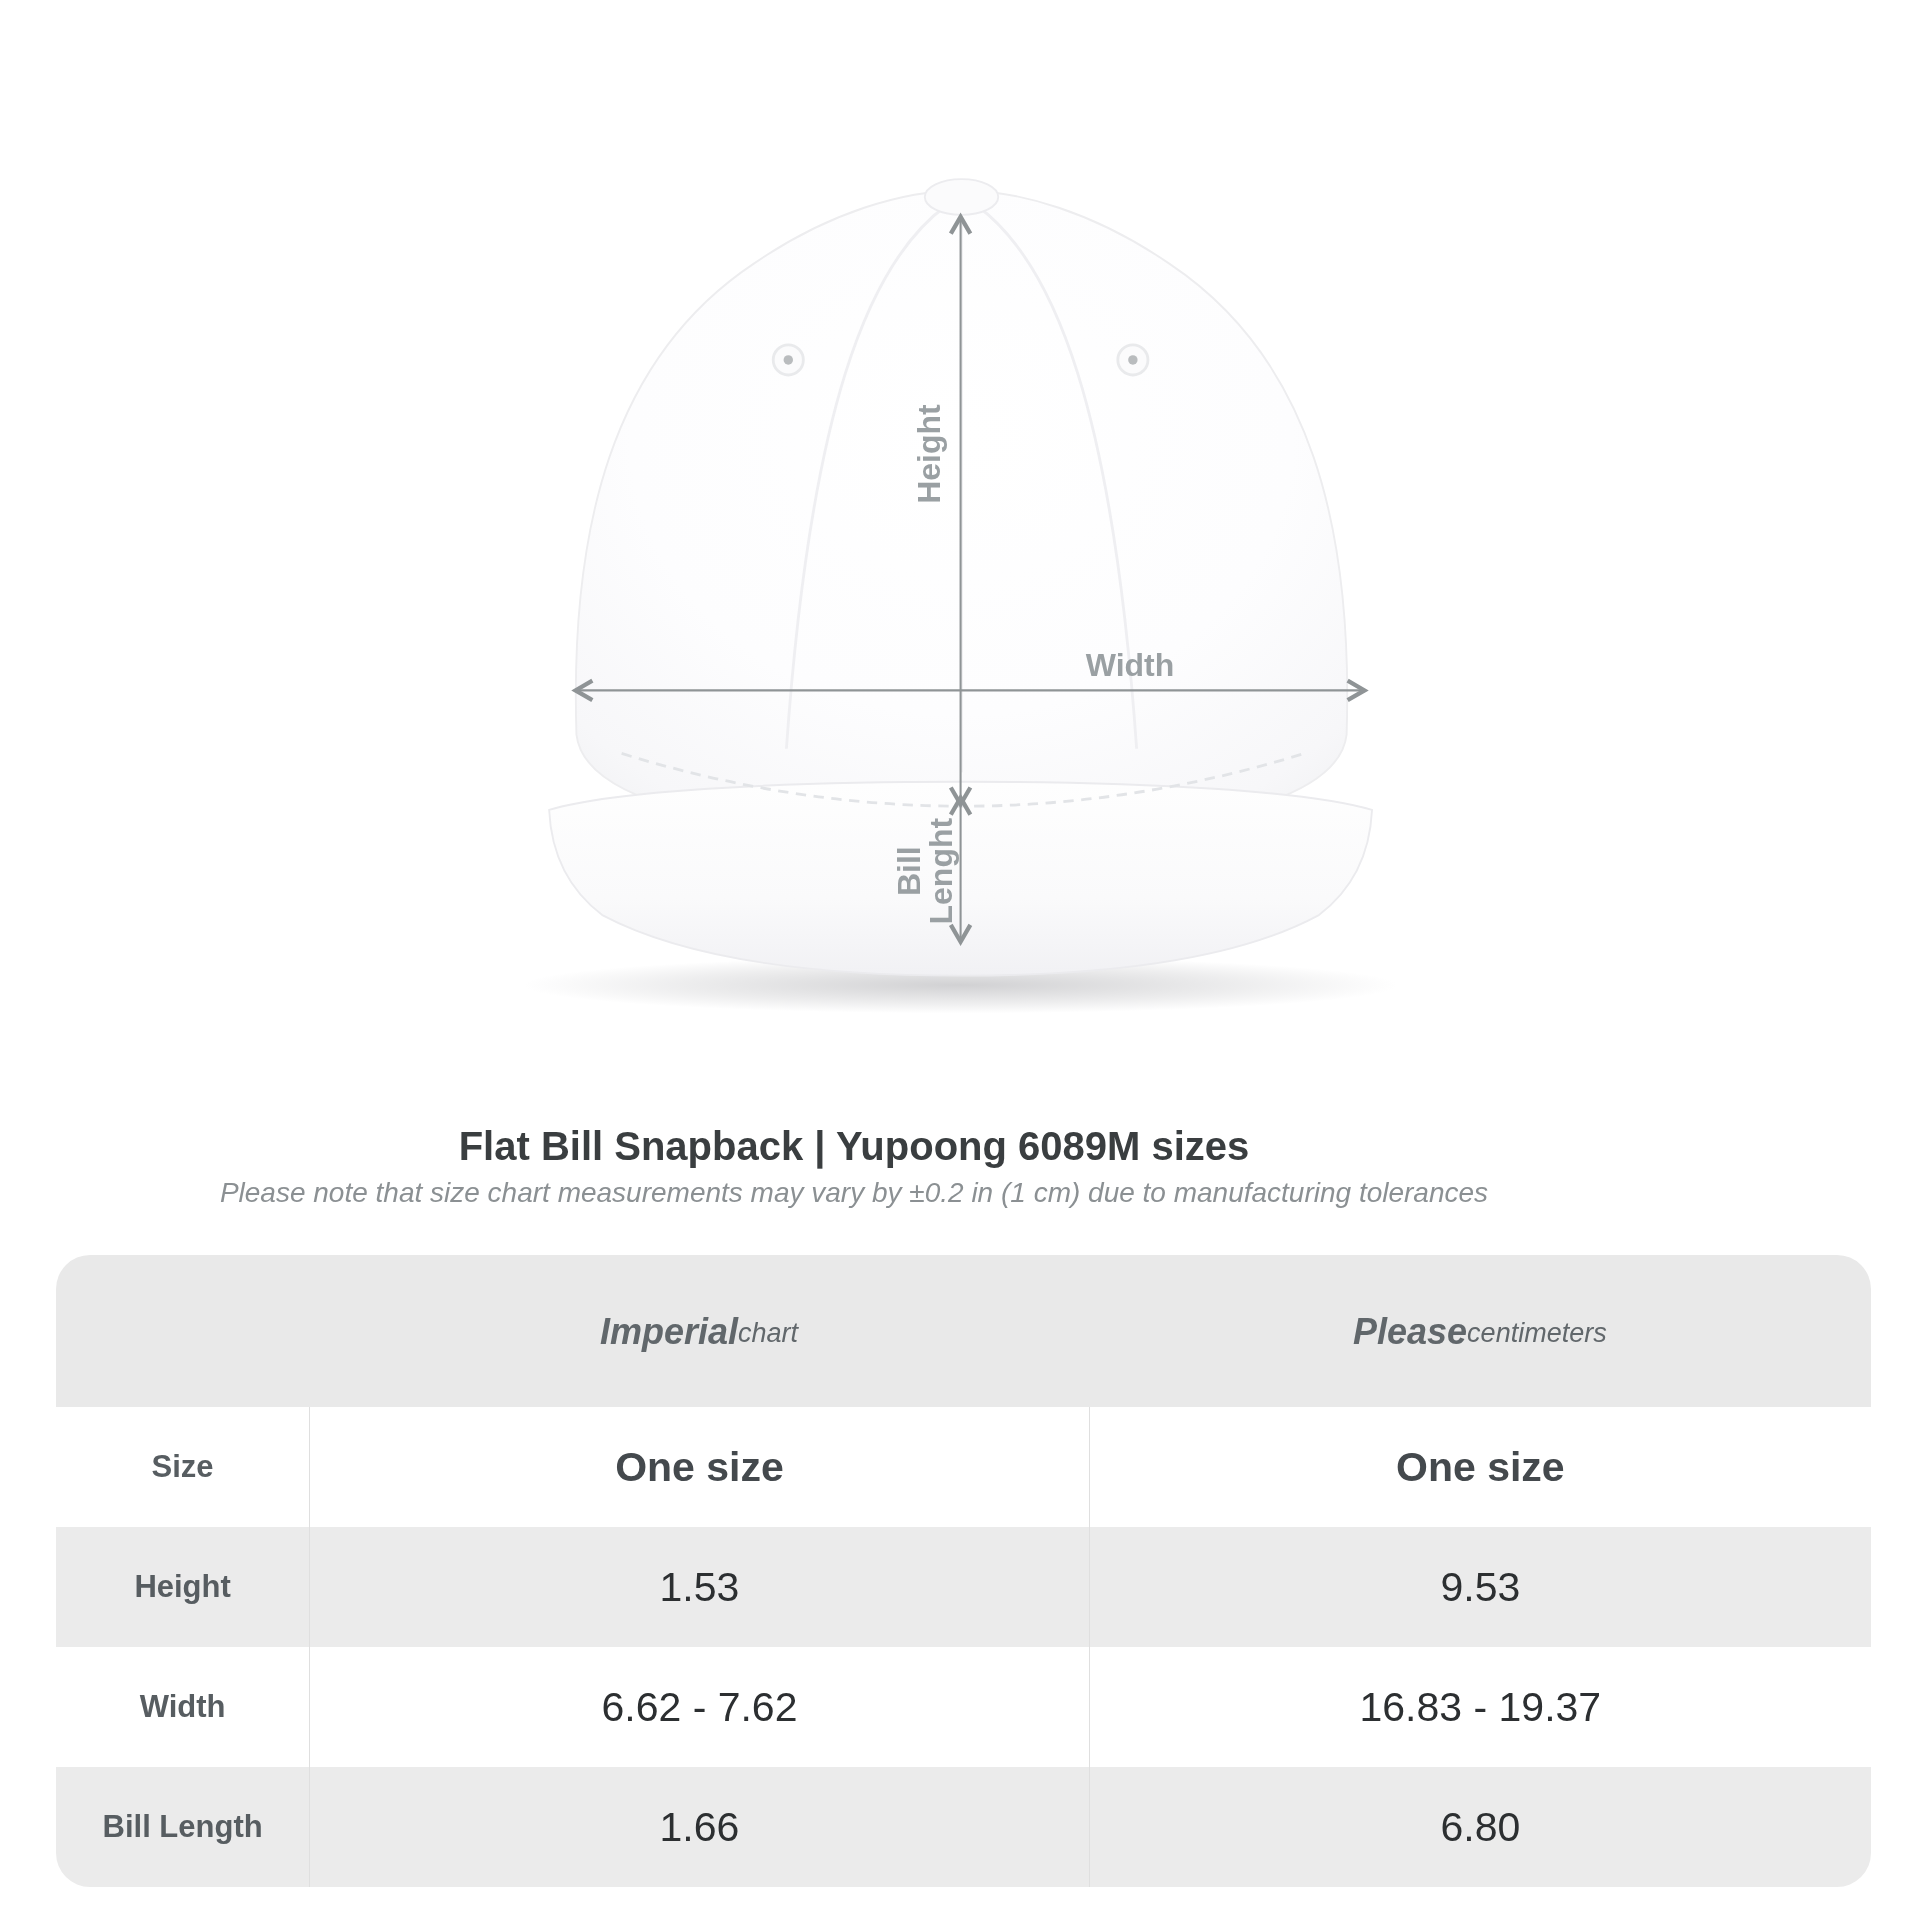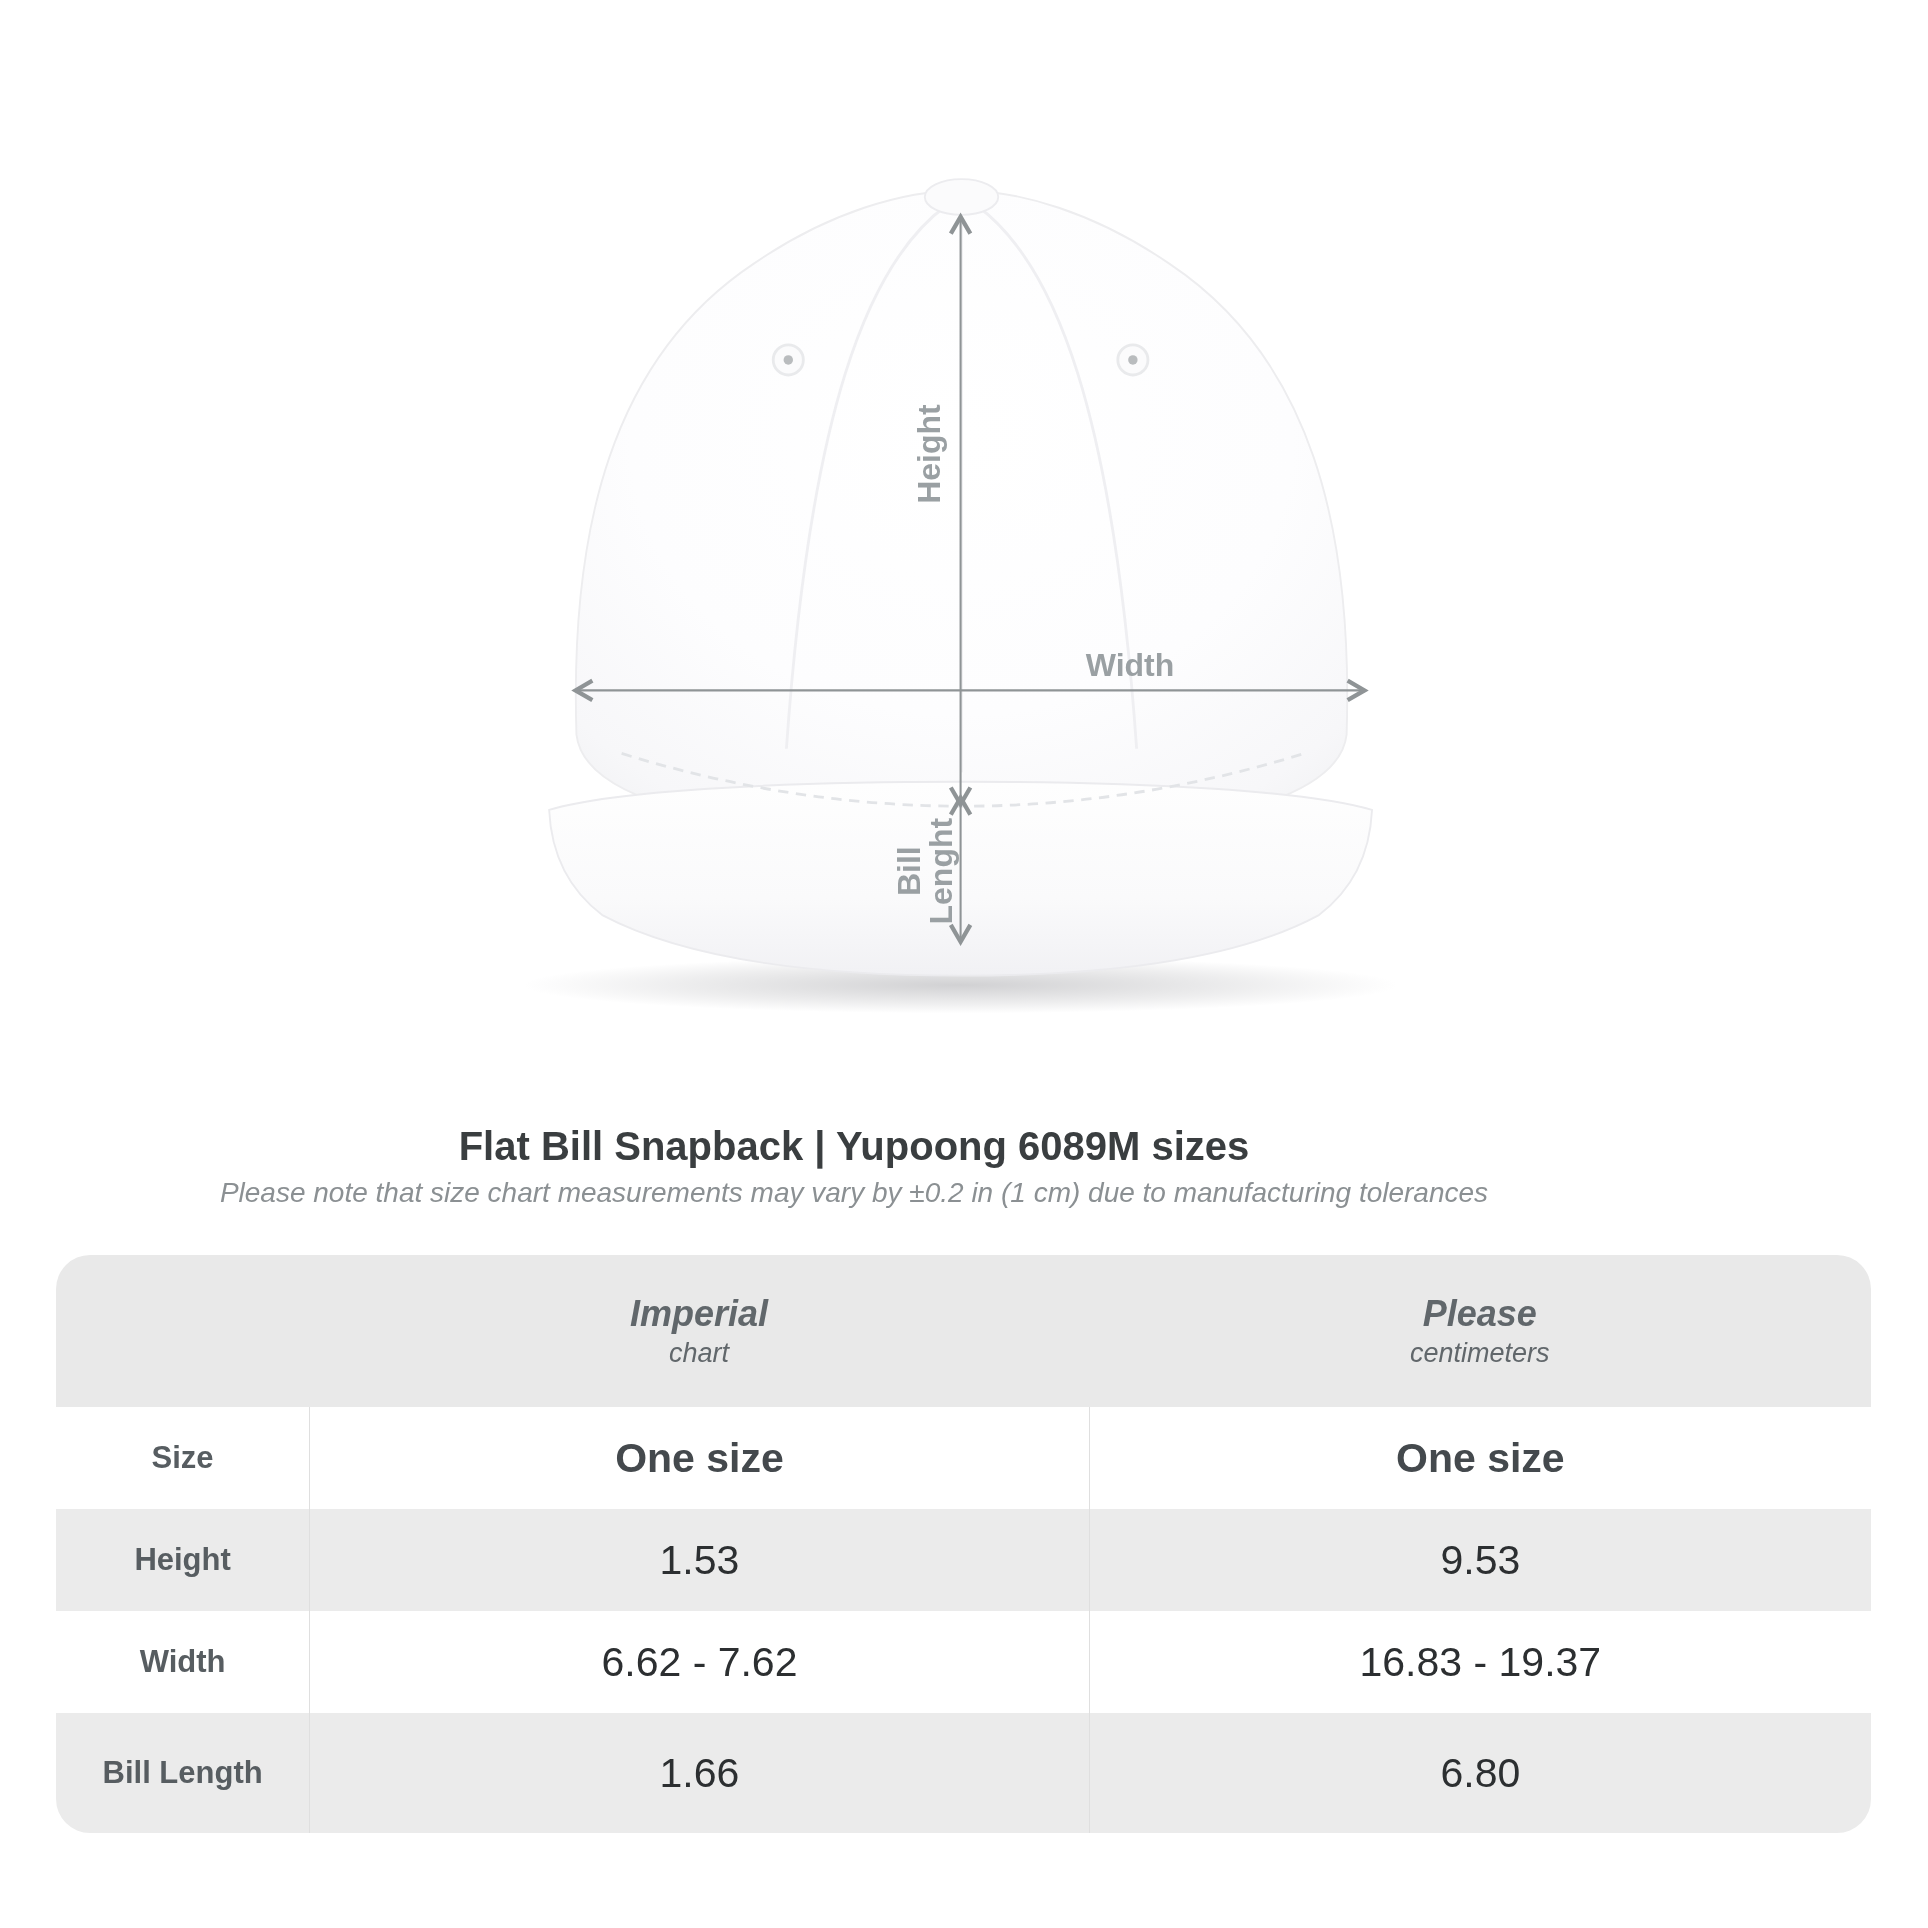--- a/index.html
+++ b/index.html
@@ -67,42 +67,42 @@
   }
   .thead{
     height:152px;
     background:var(--header_bg);
     border-radius:34px 34px 0 0;
     display:grid;
     grid-template-columns:13.95% 42.95% 43.1%;
   }
   .th{
     display:flex;
-    flex-direction:column;
+    flex-direction:row;
     align-items:center;
     justify-content:center;
     padding-top:1px;
     color:var(--unit_color);
   }
   .unit-name{
     font-size:36px;
     font-weight:bold;
     font-style:italic;
     line-height:1.1;
   }
   .unit-sub{
     font-size:27px;
     font-style:italic;
     margin-top:5.6px;
     line-height:1.1;
   }
   .tbody .trow{
     display:grid;
     grid-template-columns:13.95% 42.95% 43.1%;
-    height:102px;
+    height:120px;
   }
   .tbody .trow:last-child{
     height:120px;
     border-radius:0 0 34px 34px;
     overflow:hidden;
   }
   .tbody .trow.alt{background:var(--row_alt_bg);}
   .cell{
     display:flex;
     align-items:center;

